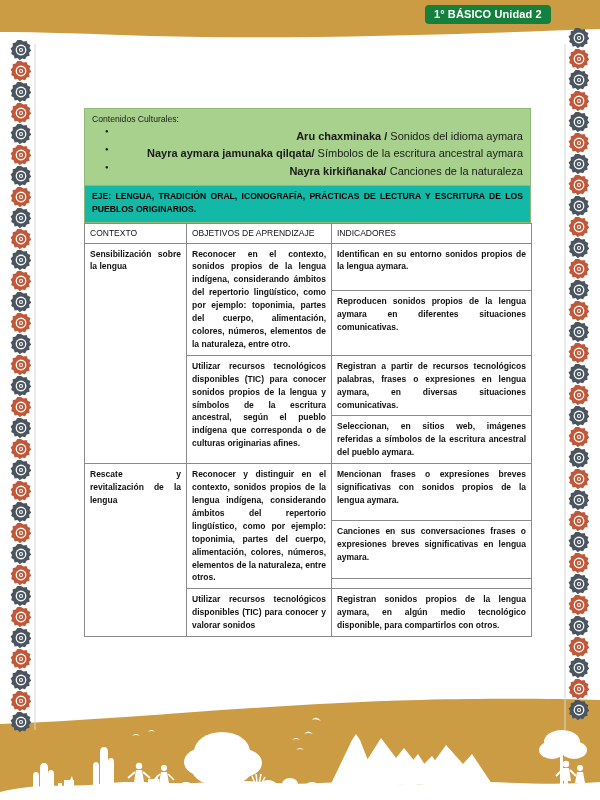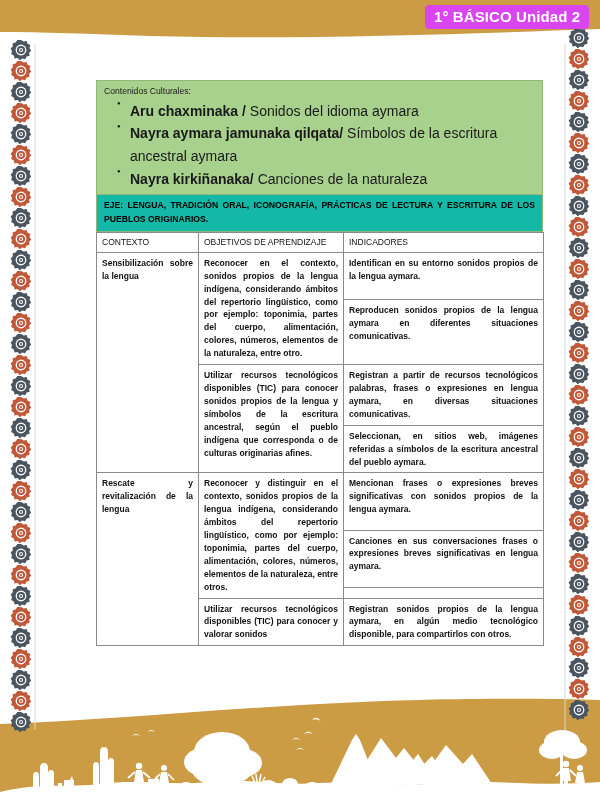--- a/index.html
+++ b/index.html
@@ -23,23 +23,23 @@
     width: 600px;
     height: 42px;
     overflow: hidden;
   }
   .top-band svg { display: block; }
 
   .unit-badge {
     position: absolute;
     top: 5px;
     left: 425px;
-    background: #d946ef;
+    background: #15803d;
     color: #ffffff;
-    font-size: 15px;
+    font-size: 11px;
     font-weight: bold;
     letter-spacing: 0.1px;
     padding: 3px 9px 4px 9px;
     border-radius: 4px;
     white-space: nowrap;
     z-index: 4;
   }
 
   
   .side-border {
@@ -62,48 +62,48 @@
     height: 110px;
     overflow: hidden;
     z-index: 1;
   }
   .bottom-band svg { display: block; }
 
   
   .content {
     position: absolute;
     left: 84px;
-    top: 80px;
+    top: 108px;
     width: 447px;
     z-index: 2;
-    margin-left: 12px;
   }
 
   .cultural-box {
     background: #a9d18e;
     border: 1px solid #8fb978;
     padding: 5px 7px 4px 7px;
     box-sizing: border-box;
   }
   .cultural-title {
     font-size: 8.6px;
     color: #1a1a1a;
     margin-bottom: 2px;
     line-height: 1.35;
   }
   .cultural-list {
     margin: 0;
     padding: 0 0 0 26px;
     list-style: none;
   }
   .cultural-list li {
-    font-size: 14px;
+    font-size: 11px;
     color: #1a1a1a;
     line-height: 1.62;
     position: relative;
+    text-align: right;
   }
   .cultural-list li::before {
     content: "\25CF";
     position: absolute;
     left: -13px;
     top: -0.5px;
     font-size: 6px;
   }
   .cultural-list strong { font-weight: bold; }
 

